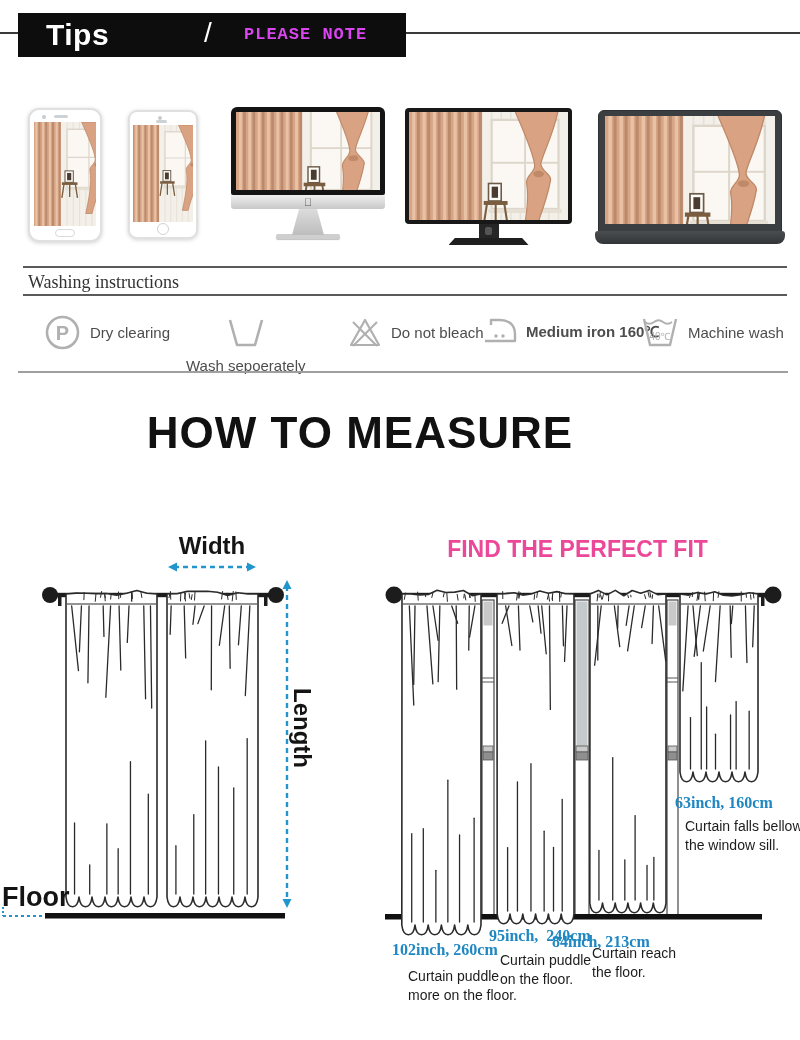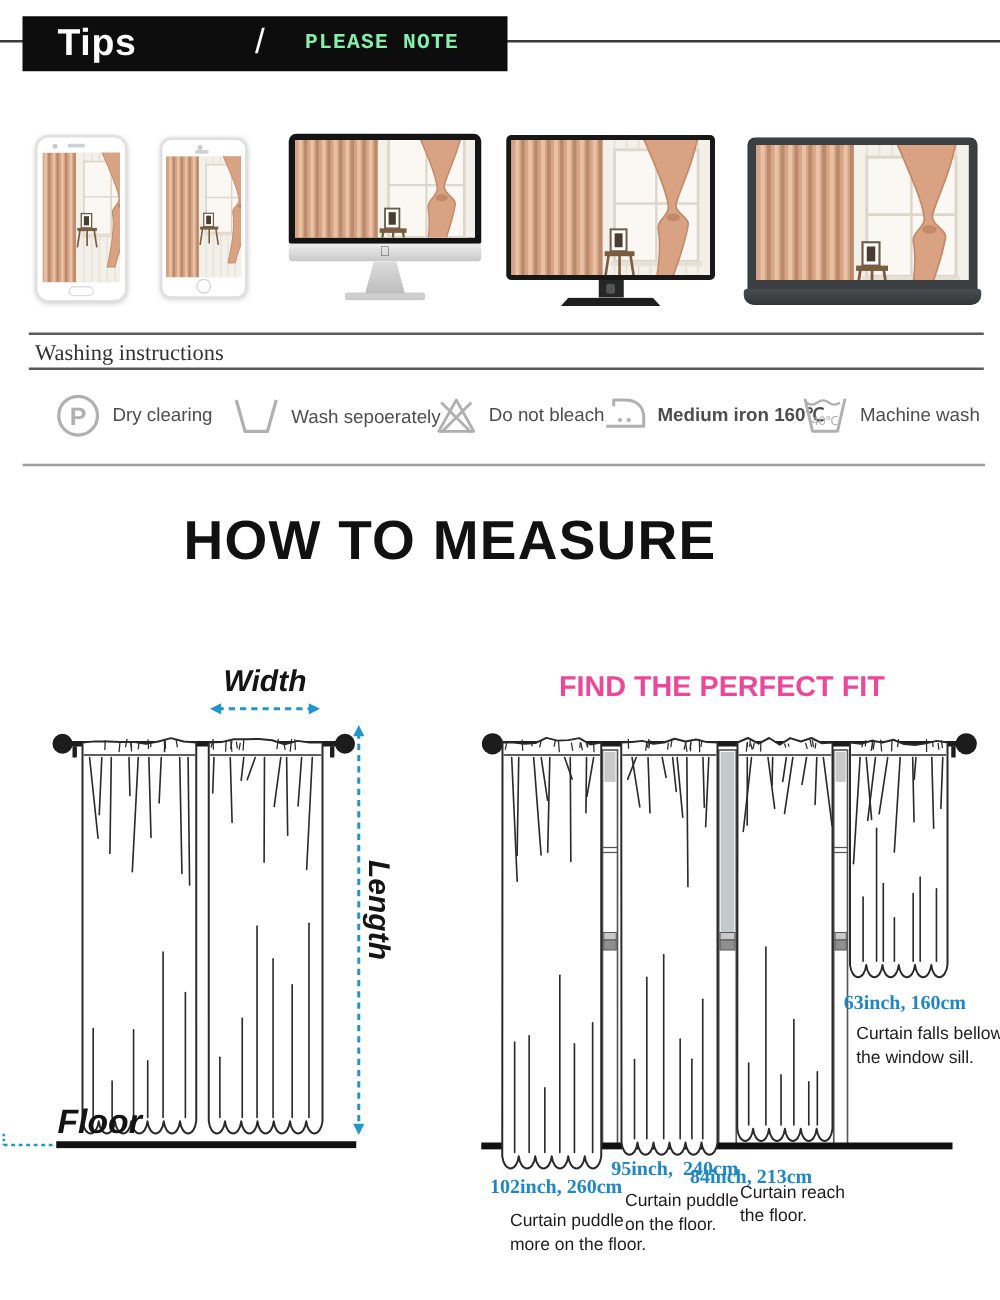--- a/index.html
+++ b/index.html
@@ -3,21 +3,21 @@
 <meta charset="utf-8">
 <style>
   html,body{margin:0;padding:0;}
   body{width:800px;height:1040px;position:relative;background:#fff;overflow:hidden;
        font-family:"Liberation Sans",sans-serif;color:#141414;}
   
   .banner-line{position:absolute;left:0;top:32px;width:800px;height:2px;background:#3a3a3a;}
   .banner-box{position:absolute;left:18px;top:13px;width:388px;height:44px;background:#0d0d0d;}
   .tips{position:absolute;left:28px;top:5px;color:#fff;font-size:30px;font-weight:bold;letter-spacing:.5px;}
   .slash{position:absolute;left:186px;top:4px;color:#fff;font-size:28px;font-weight:400;}
-  .note{position:absolute;left:226px;top:12px;color:#86efac;font-size:17px;font-weight:bold;
+  .note{position:absolute;left:226px;top:12px;color:#d946ef;font-size:17px;font-weight:bold;
         font-family:"Liberation Mono",monospace;letter-spacing:1px;}
   
   .shot{width:100%;height:100%;display:block;}
   .phone{position:absolute;background:#fff;border:2px solid #e0e0e0;border-radius:11px;
          box-shadow:0 1px 4px rgba(0,0,0,.18);}
   .phone .scr{position:absolute;overflow:hidden;background:#f6f3ef;}
   .p-slot{position:absolute;height:3px;background:#cdd2d6;border-radius:2px;}
   .p-dot{position:absolute;width:4px;height:4px;border-radius:50%;background:#c6cbd0;}
   .p-home-pill{position:absolute;width:18px;height:6px;border:1.5px solid #d9d9d9;border-radius:4px;left:50%;transform:translateX(-50%);}
   .p-home-circle{position:absolute;width:10px;height:10px;border:1.5px solid #d2d2d2;border-radius:50%;left:50%;transform:translateX(-50%);}
@@ -43,24 +43,24 @@
   .rule.light{background:#9f9f9f;height:1.5px;}
   .wash-title{position:absolute;left:28px;top:272px;font-family:"Liberation Serif",serif;
               font-size:18px;color:#333;}
   .wash-item{position:absolute;display:flex;align-items:center;gap:9px;}
   .wash-label{font-size:15px;color:#4d4d4d;white-space:nowrap;}
   
   .h2m{position:absolute;left:0;top:408px;width:720px;text-align:center;
        font-size:44px;font-weight:bold;letter-spacing:1px;color:#111;}
   
   svg.diag{position:absolute;pointer-events:none;}
-  .lbl-bold{position:absolute;font-weight:bold;color:#141414;font-style:italic;}
+  .lbl-bold{position:absolute;font-weight:bold;color:#141414;}
   .width-lbl{left:166px;top:532px;width:92px;text-align:center;font-size:24px;}
   .length-lbl{left:288px;top:688px;font-size:24px;writing-mode:vertical-rl;}
-  .floor-lbl{left:2px;top:882px;font-size:27px;margin-left:44px;}
+  .floor-lbl{left:2px;top:882px;font-size:27px;}
   .caption{position:absolute;left:44px;top:924px;font-size:19px;font-weight:bold;
            color:#1e9cd6;line-height:29px;}
   .fit-title{position:absolute;left:420px;top:536px;width:315px;text-align:center;
              font-size:23px;font-weight:bold;color:#ec4899;}
   .size-lbl{position:absolute;font-family:"Liberation Serif",serif;font-weight:bold;
             font-size:16px;color:#1f87c2;white-space:pre;}
   .desc{position:absolute;font-size:14px;line-height:19px;color:#1c1c1c;white-space:nowrap;}
 </style>
 </head>
 <body>
@@ -181,21 +181,21 @@
   <div class="rule" style="left:23px;top:294px;width:764px;"></div>
 
   <div class="wash-item" style="left:44px;top:314px;">
     <svg width="37" height="37" viewBox="0 0 37 37">
       <circle cx="18.5" cy="18.5" r="15.5" fill="none" stroke="#b0b0b0" stroke-width="2.6"></circle>
       <text x="18.5" y="26" text-anchor="middle" font-size="20" font-weight="bold" fill="#b0b0b0" font-family="Liberation Sans,sans-serif">P</text>
     </svg>
     <span class="wash-label">Dry clearing</span>
   </div>
 
-  <div class="wash-item" style="left:186px;top:318px;">
+  <div class="wash-item" style="left:186px;top:318px;flex-direction:column;">
     <svg width="38" height="30" viewBox="0 0 38 30">
       <path d="M3 2 L10 27 L28 27 L35 2" fill="none" stroke="#b0b0b0" stroke-width="2.6" stroke-linejoin="round"></path>
     </svg>
     <span class="wash-label">Wash sepoerately</span>
   </div>
 
   <div class="wash-item" style="left:348px;top:317px;">
     <svg width="34" height="31" viewBox="0 0 34 31">
       <path d="M17 3 L3 28 L31 28 Z" fill="none" stroke="#b0b0b0" stroke-width="2.2" stroke-linejoin="round"></path>
       <line x1="5" y1="5" x2="29" y2="29" stroke="#b0b0b0" stroke-width="2.2"></line>

